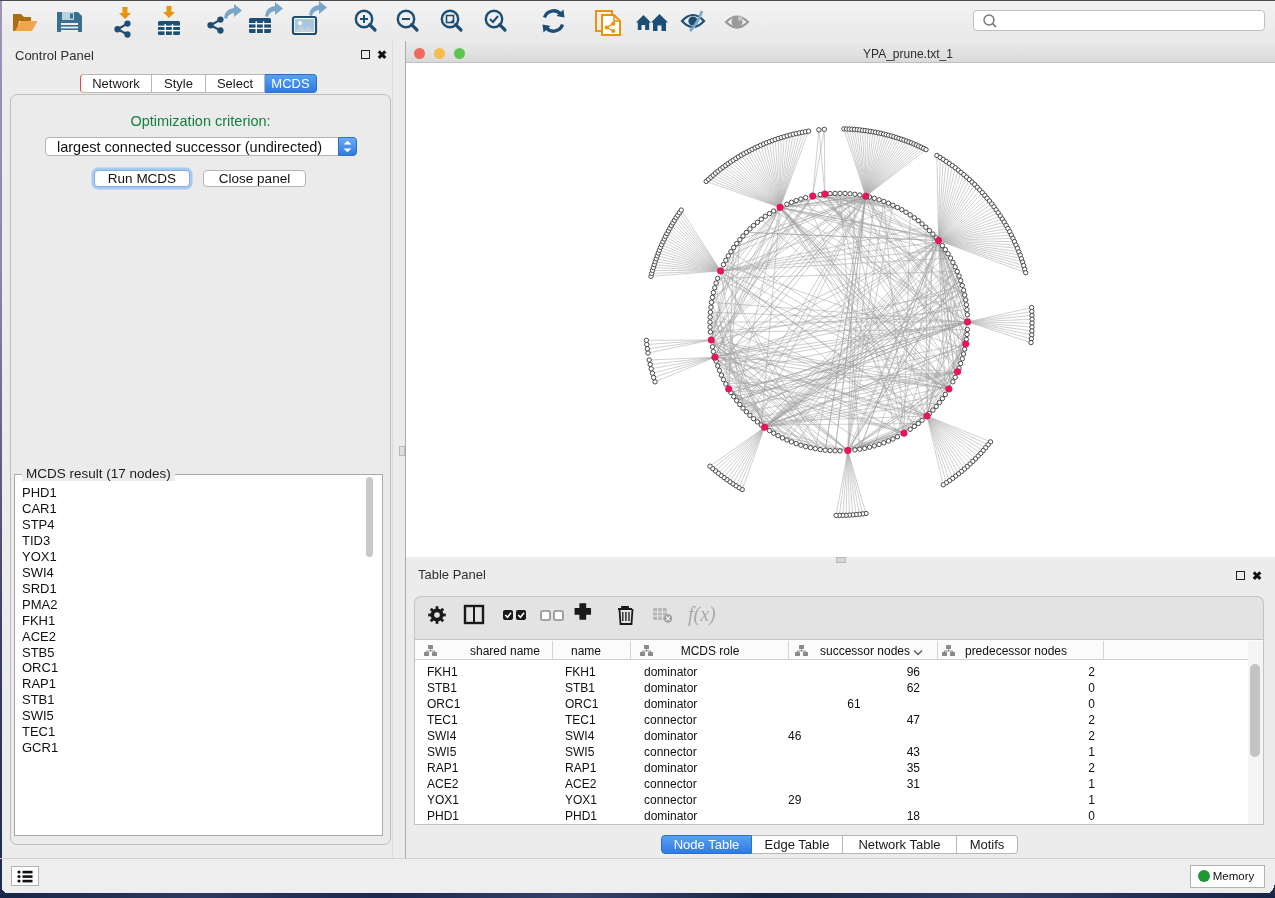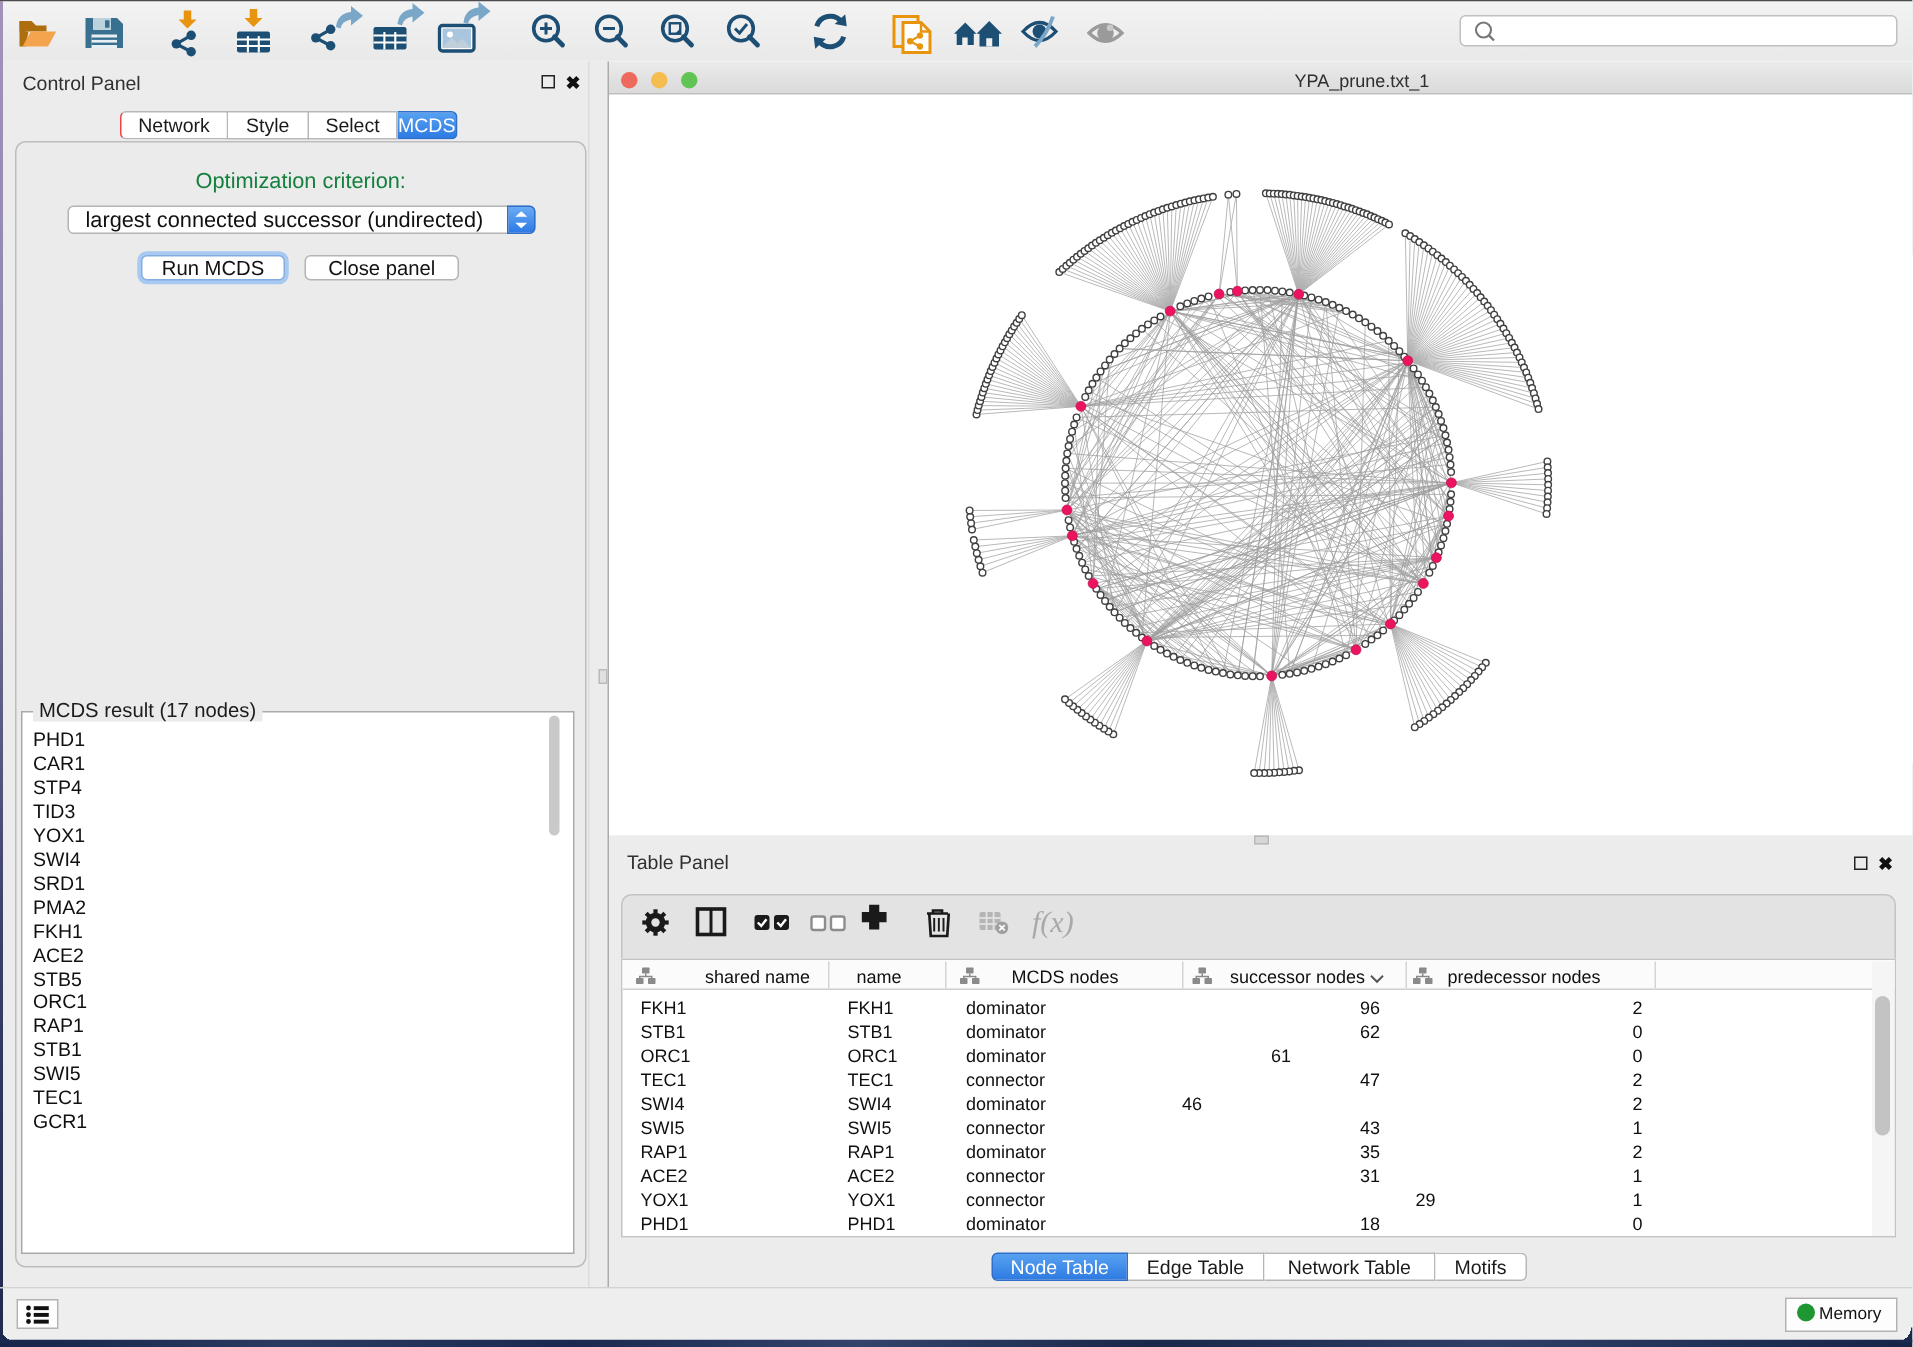--- a/index.html
+++ b/index.html
@@ -164,21 +164,21 @@
   </div>
 
 <div class="abs" id="cp-title">Control Panel</div>
 <div class="abs" id="cp-sq"></div>
 <div class="abs" id="cp-x">✖</div>
 <div class="abs" id="cp-inner"></div>
 <div class="seg" id="cp-tabs">
  <div style="width:72px">Network</div>
  <div style="width:54px">Style</div>
  <div style="width:59px">Select</div>
- <div style="width:40px" class="sel">MCDS</div>
+ <div style="width:52px" class="sel">MCDS</div>
 </div>
 <div class="abs" id="opt-label">Optimization criterion:</div>
 <div class="abs" id="dropdown">largest connected successor (undirected)</div>
 <div class="abs" id="dd-btn">
     <svg width="17" height="17">
       <path d="M4.5 6.5 L8.5 2.8 L12.5 6.5 Z M4.5 10.5 L8.5 14.2 L12.5 10.5 Z" fill="#fff"></path>
     </svg>
   </div>
 <div class="btn" id="btn-run">Run MCDS</div>
 <div class="btn" id="btn-close">Close panel</div>
@@ -1147,21 +1147,21 @@
 <svg class="abs" style="left:942px;top:645px" width="13" height="11">
     <g fill="#8a8a8a">
       <rect x="4" y="0" width="5" height="4" rx="0.5"></rect>
       <rect x="0" y="7" width="5" height="4" rx="0.5"></rect>
       <rect x="8" y="7" width="5" height="4" rx="0.5"></rect>
       <path d="M6.5 4 V6 M2.5 7 V6 H10.5 V7" stroke="#8a8a8a" stroke-width="1" fill="none"></path>
     </g>
   </svg>
 <div class="cell" style="left:430px;top:644px;width:110px;text-align:right">shared name</div>
 <div class="cell" style="left:547px;top:644px;width:78px;text-align:center">name</div>
-<div class="cell" style="left:645px;top:644px;width:130px;text-align:center">MCDS nodes</div>
+<div class="cell" style="left:645px;top:644px;width:130px;text-align:center">MCDS role</div>
 <div class="cell" style="left:810px;top:644px;width:110px;text-align:center">successor nodes</div>
 <div class="cell" style="left:946px;top:644px;width:140px;text-align:center">predecessor nodes</div>
 <svg class="abs" style="left:913px;top:649px" width="10" height="7">
     <path d="M1 1.5 L5 5.5 L9 1.5" stroke="#555" stroke-width="1.3" fill="none"></path>
   </svg>
 <div class="cell" style="left:427px;top:665px">FKH1</div>
 <div class="cell" style="left:565px;top:665px">FKH1</div>
 <div class="cell" style="left:644px;top:665px">dominator</div>
 <div class="cell" style="left:788px;top:665px;width:132px;text-align:right">96</div>
 <div class="cell" style="left:937px;top:665px;width:158px;text-align:right">2</div>
@@ -1196,21 +1196,21 @@
 <div class="cell" style="left:788px;top:761px;width:132px;text-align:right">35</div>
 <div class="cell" style="left:937px;top:761px;width:158px;text-align:right">2</div>
 <div class="cell" style="left:427px;top:777px">ACE2</div>
 <div class="cell" style="left:565px;top:777px">ACE2</div>
 <div class="cell" style="left:644px;top:777px">connector</div>
 <div class="cell" style="left:788px;top:777px;width:132px;text-align:right">31</div>
 <div class="cell" style="left:937px;top:777px;width:158px;text-align:right">1</div>
 <div class="cell" style="left:427px;top:793px">YOX1</div>
 <div class="cell" style="left:565px;top:793px">YOX1</div>
 <div class="cell" style="left:644px;top:793px">connector</div>
-<div class="cell" style="left:825px;top:793px;width:132px;text-align:right">29</div>
+<div class="cell" style="left:788px;top:793px;width:132px;">29</div>
 <div class="cell" style="left:937px;top:793px;width:158px;text-align:right">1</div>
 <div class="cell" style="left:427px;top:809px">PHD1</div>
 <div class="cell" style="left:565px;top:809px">PHD1</div>
 <div class="cell" style="left:644px;top:809px">dominator</div>
 <div class="cell" style="left:788px;top:809px;width:132px;text-align:right">18</div>
 <div class="cell" style="left:937px;top:809px;width:158px;text-align:right">0</div>
 
 <div class="abs" id="statusline"></div>
 <div class="abs" id="status"></div>
 <div class="abs" id="st-btn">

